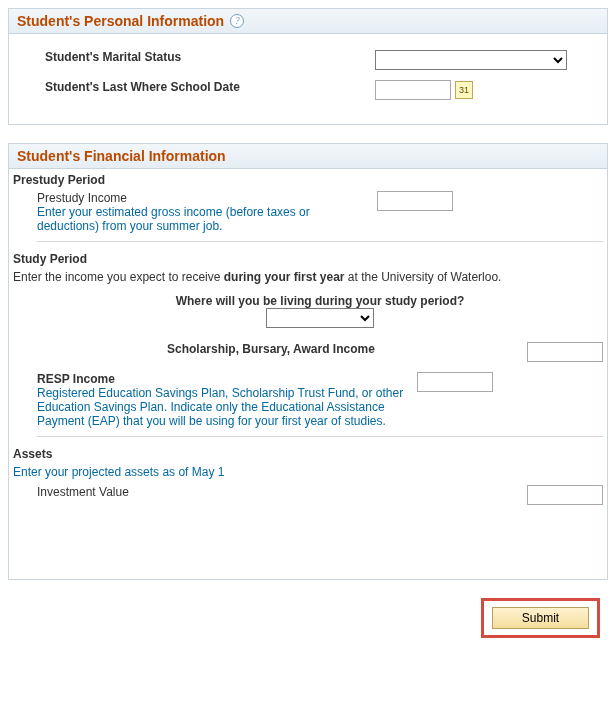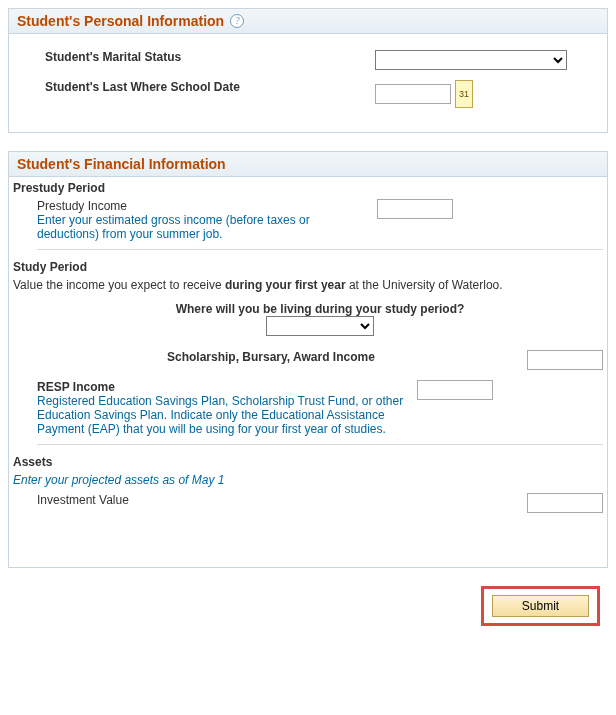--- a/index.html
+++ b/index.html
@@ -55,21 +55,21 @@
   select.wide {
     width: 192px; height: 20px; border: 1px solid #7a7a7a; background: #fff;
   }
   select.med { width: 108px; height: 20px; border: 1px solid #7a7a7a; background: #fff; }
   input.date-input { width: 76px; height: 20px; border: 1px solid #a9a9a9; }
   input.num { width: 76px; height: 20px; border: 1px solid #a9a9a9; }
 
   .date-wrap { display: flex; align-items: center; gap: 4px; }
 
   .cal-icon {
-    width: 18px; height: 28px; display: inline-flex; align-items: center; justify-content: center;
+    width: 18px; height: 18px; display: inline-flex; align-items: center; justify-content: center;
     background: #fef9c3; border: 1px solid #c0a64f; font-size: 9px; color: #6a4a00;
     cursor: pointer;
   }
 
   
   .pi-row { display: flex; margin: 6px 0 10px 24px; }
   .pi-row .lbl { width: 330px; font-weight: bold; }
   .pi-row .ctl { }
 
   
@@ -149,21 +149,21 @@
         <div class="desc">Enter your estimated gross income (before taxes or deductions) from your summer job.</div>
       </div>
       <div class="fctl">
         <input type="text" class="num" style="">
       </div>
     </div>
     <hr class="thin inset">
 
     <div class="sub-heading">Study Period</div>
     <div style="margin:2px 0 10px 0;">
-      <span>Value the income you expect to receive </span><span class="bold-inline">during your first year</span><span> at the University of Waterloo.</span>
+      <span>Enter the income you expect to receive </span><span class="bold-inline">during your first year</span><span> at the University of Waterloo.</span>
     </div>
 
     <div class="fin-indent2">
       <div class="living-row">
         <div class="llabel">Where will you be living during your study period?</div>
         <div class="lctl">
           <select class="med"></select>
         </div>
       </div>
 
@@ -184,22 +184,22 @@
         </div>
         <div class="fctl">
           <input type="text" class="num" style="">
         </div>
       </div>
     </div>
 
     <hr class="thin inset">
 
     <div class="sub-heading">Assets</div>
-    <div class="desc" style="margin-bottom:6px;font-style:italic;">Enter your projected assets as of May 1</div>
-    <div class="fin-row fin-indent" style="margin-bottom:0;">
+    <div class="desc" style="margin-bottom:6px;">Enter your projected assets as of May 1</div>
+    <div class="fin-row fin-indent" style="margin-bottom:20px;">
       <div class="flabel">
         <div class="ftitle">Investment Value</div>
       </div>
       <div class="fctl">
         <input type="text" class="num" style="">
       </div>
     </div>
 
     <div class="footer-area"></div>
   </div>

